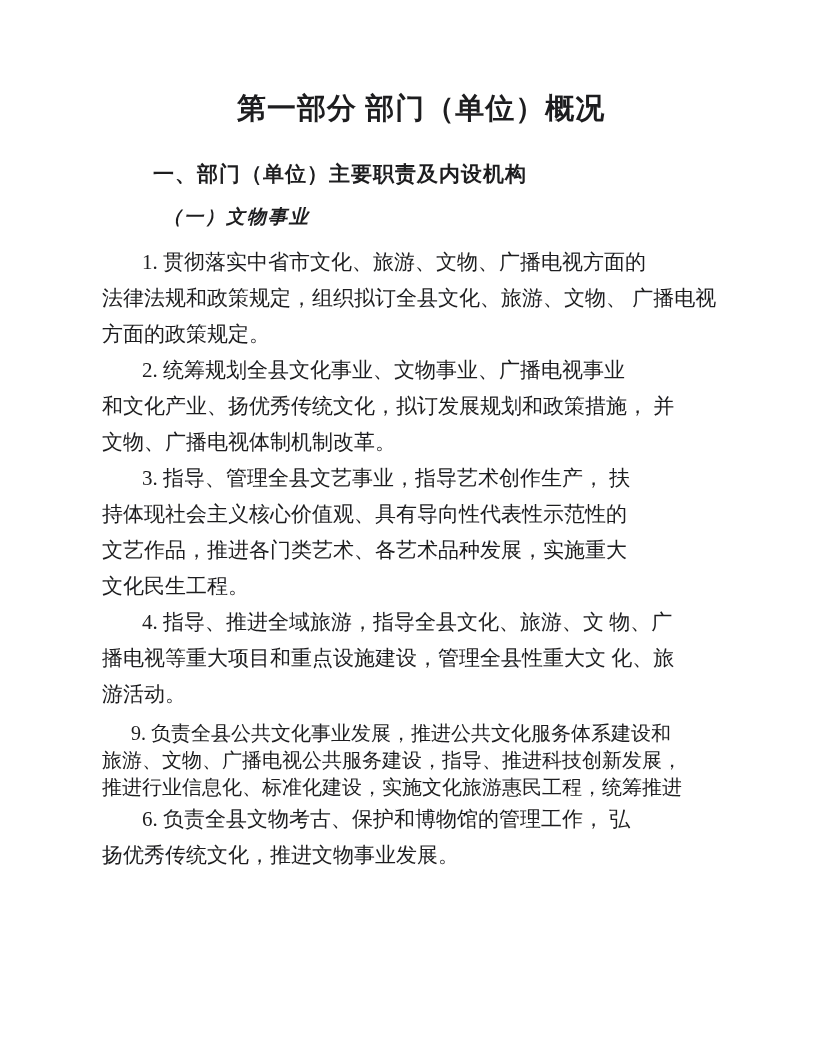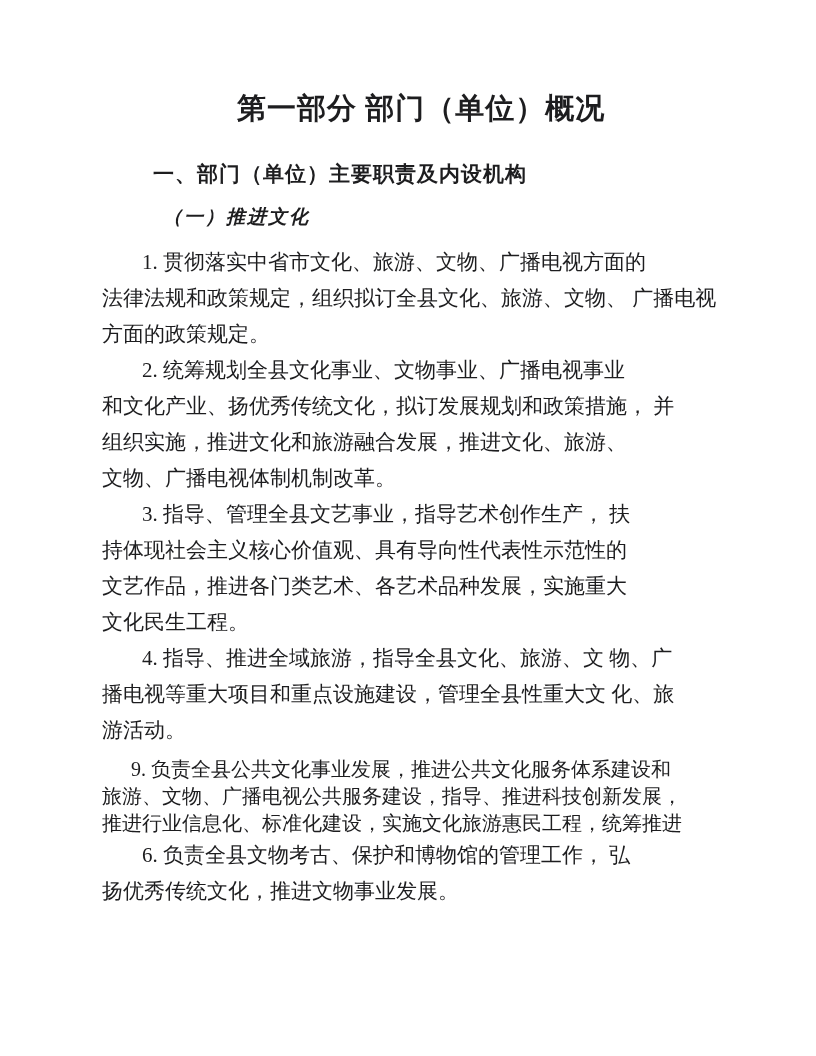--- a/index.html
+++ b/index.html
@@ -75,32 +75,31 @@
   }
 </style>
 </head>
 <body>
 
 <div class="page">
   <h1 class="doc-title">第一部分 部门（单位）概况</h1>
 
   <h2 class="section-heading">一、部门（单位）主要职责及内设机构</h2>
 
-  <h3 class="subsection-heading">（一）推进文化</h3>
+  <h3 class="subsection-heading">（一）文物事业</h3>
 
   <div class="doc-body" id="doc-body">
       <p class="para">
         <span class="line first">1. 贯彻落实中省市文化、旅游、文物、广播电视方面的</span>
         <span class="line">法律法规和政策规定，组织拟订全县文化、旅游、文物、 广播电视</span>
         <span class="line">方面的政策规定。</span>
       </p>
       <p class="para">
         <span class="line first">2. 统筹规划全县文化事业、文物事业、广播电视事业</span>
         <span class="line">和文化产业、扬优秀传统文化，拟订发展规划和政策措施， 并</span>
-        <span class="line">组织实施，推进文化和旅游融合发展，推进文化、旅游、</span>
         <span class="line">文物、广播电视体制机制改革。</span>
       </p>
       <p class="para">
         <span class="line first">3. 指导、管理全县文艺事业，指导艺术创作生产， 扶</span>
         <span class="line">持体现社会主义核心价值观、具有导向性代表性示范性的</span>
         <span class="line">文艺作品，推进各门类艺术、各艺术品种发展，实施重大</span>
         <span class="line">文化民生工程。</span>
       </p>
       <p class="para">
         <span class="line first">4. 指导、推进全域旅游，指导全县文化、旅游、文 物、广</span>

